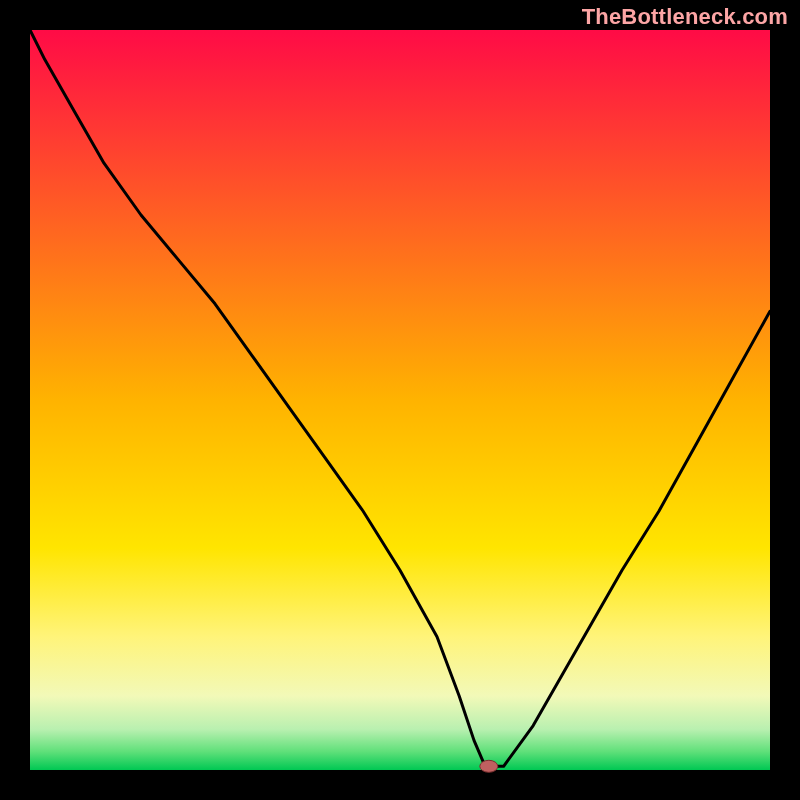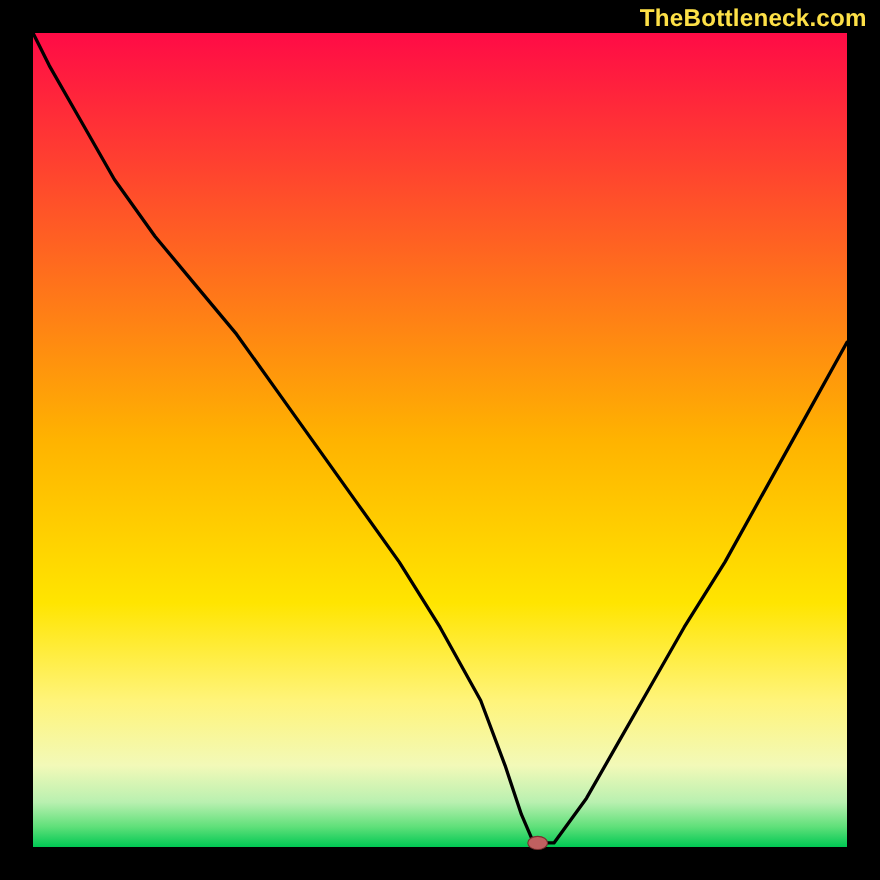--- a/index.html
+++ b/index.html
@@ -21,21 +21,21 @@
     top: 0;
     left: 0;
   }
   .watermark {
     position: absolute;
     top: 4px;
     right: 12px;
     font-family: Arial, Helvetica, sans-serif;
     font-size: 22px;
     font-weight: bold;
-    color: #fde047;
+    color: #fca5a5;
     letter-spacing: 0.2px;
     user-select: none;
   }
 </style>
 </head>
 <body>
 
 <div class="stage">
 
   <svg width="800" height="800" viewBox="0 0 800 800">

